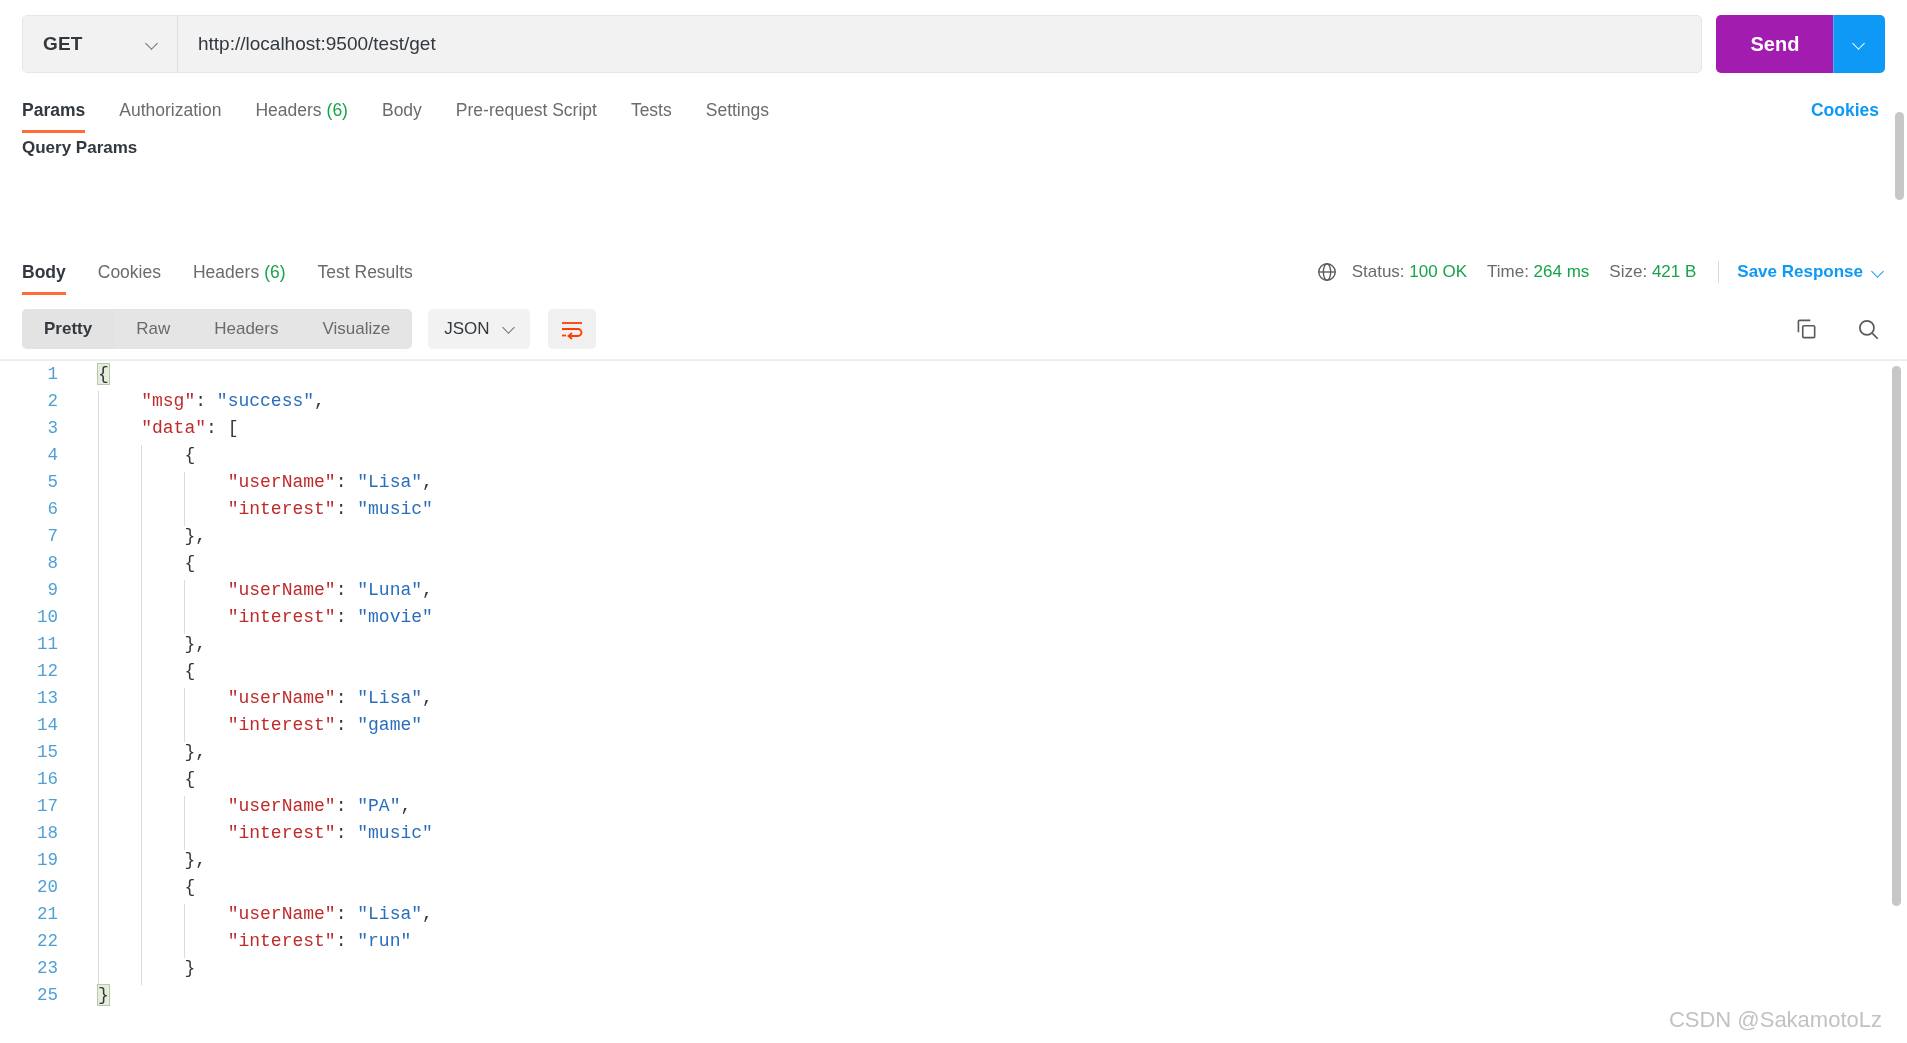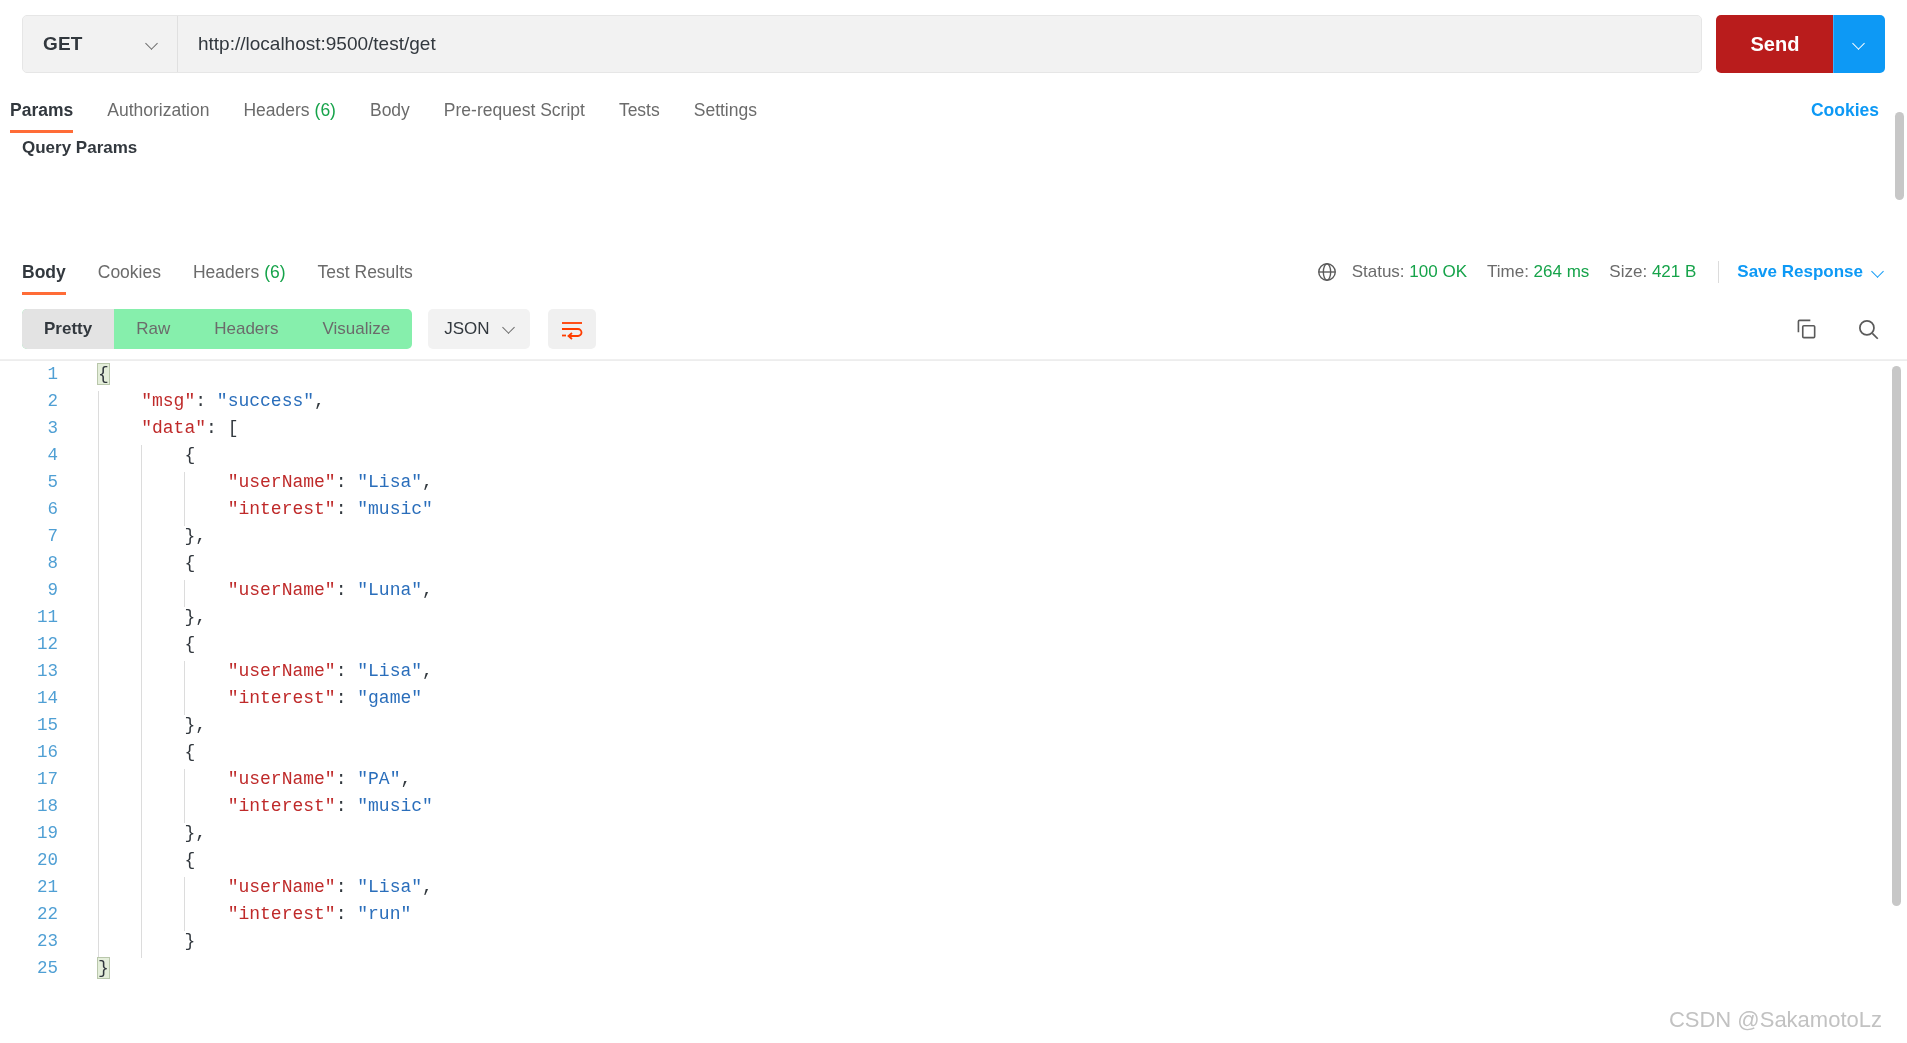--- a/index.html
+++ b/index.html
@@ -41,36 +41,36 @@
     flex: 1; display: flex; align-items: center; padding: 0 20px;
     font-size: 19px; color: #32383e; background: #f2f2f2;
     font-family: "Liberation Sans", sans-serif;
     border: none; outline: none; cursor: text;
   }
   .send-wrap {
     margin-left: 14px; display: flex; align-items: stretch;
     height: 58px; border-radius: 5px; overflow: hidden;
   }
   .send-btn {
-    background: #b91c1c; color: #fff; border: none;
+    background: #a21caf; color: #fff; border: none;
     font-size: 20px; font-weight: 700; padding: 0 34px;
     font-family: "Liberation Sans", sans-serif; cursor: pointer;
     display: flex; align-items: center;
   }
   .send-caret {
     background: #0d99f5; width: 54px;
     display: flex; align-items: center; justify-content: center;
     cursor: pointer; border-left: 1px solid #3ab0ff;
   }
   .send-caret .chev::after { border-color: #ffffff; }
 
   
   .req-tabs {
     position: absolute; left: 0; top: 88px; width: 1907px; height: 45px;
-    display: flex; align-items: center; padding-left: 10px; gap: 34px;
+    display: flex; align-items: center; padding-left: 22px; gap: 34px;
   }
   .rtab {
     position: relative; height: 45px; display: flex; align-items: center;
     font-size: 17.5px; color: #6b6b6b; cursor: pointer; white-space: nowrap;
   }
   .rtab.active { color: #32383e; font-weight: 700; }
   .rtab.active::after {
     content: ""; position: absolute; left: 0; right: 0; bottom: 0;
     height: 3px; background: #ff6c37;
   }
@@ -134,21 +134,21 @@
   .save-resp .chev::after { border-color: #0d99f5; }
 
   
   .view-bar {
     position: absolute; left: 0; top: 298px; width: 1907px; height: 62px;
     display: flex; align-items: center; padding-left: 22px;
     border-bottom: 1px solid #f0f0f0;
   }
   .seg {
     display: flex; align-items: stretch; height: 40px;
-    background: #86efac; border-radius: 5px; overflow: hidden;
+    background: #e5e5e5; border-radius: 5px; overflow: hidden;
   }
   .seg-item {
     display: flex; align-items: center; padding: 0 22px;
     font-size: 17px; color: #6b6b6b; cursor: pointer; white-space: nowrap;
   }
   .seg-item.active { background: #e3e3e3; color: #32383e; font-weight: 700; }
   .fmt-select {
     margin-left: 16px; height: 40px; width: 102px;
     background: #f2f2f2; border-radius: 5px;
     display: flex; align-items: center; justify-content: space-between;
@@ -360,20 +360,24 @@
         </div>
         <div class="code-row">
           <div class="ln">8</div>
           <div class="code-txt">        <span class="p">{</span><span class="gut" style="left: 26px;"></span><span class="gut" style="left: 69px;"></span></div>
         </div>
         <div class="code-row">
           <div class="ln">9</div>
           <div class="code-txt">            <span class="k">"userName"</span><span class="p">: </span><span class="s">"Luna"</span><span class="p">,</span><span class="gut" style="left: 26px;"></span><span class="gut" style="left: 69px;"></span><span class="gut" style="left: 112px;"></span></div>
         </div>
         <div class="code-row">
+          <div class="ln">10</div>
+          <div class="code-txt">            <span class="k">"interest"</span><span class="p">: </span><span class="s">"movie"</span><span class="gut" style="left: 26px;"></span><span class="gut" style="left: 69px;"></span><span class="gut" style="left: 112px;"></span></div>
+        </div>
+        <div class="code-row">
           <div class="ln">11</div>
           <div class="code-txt">        <span class="p">},</span><span class="gut" style="left: 26px;"></span><span class="gut" style="left: 69px;"></span></div>
         </div>
         <div class="code-row">
           <div class="ln">12</div>
           <div class="code-txt">        <span class="p">{</span><span class="gut" style="left: 26px;"></span><span class="gut" style="left: 69px;"></span></div>
         </div>
         <div class="code-row">
           <div class="ln">13</div>
           <div class="code-txt">            <span class="k">"userName"</span><span class="p">: </span><span class="s">"Lisa"</span><span class="p">,</span><span class="gut" style="left: 26px;"></span><span class="gut" style="left: 69px;"></span><span class="gut" style="left: 112px;"></span></div>

